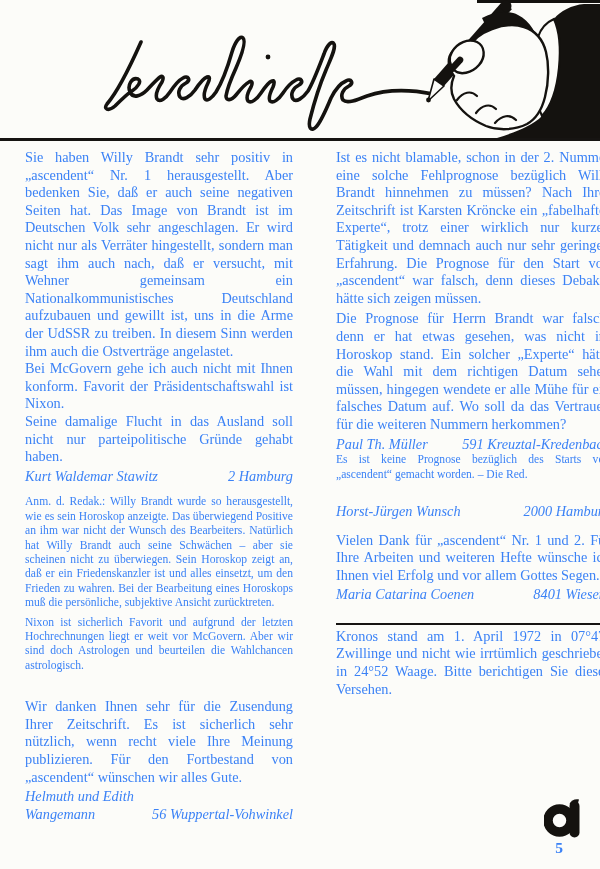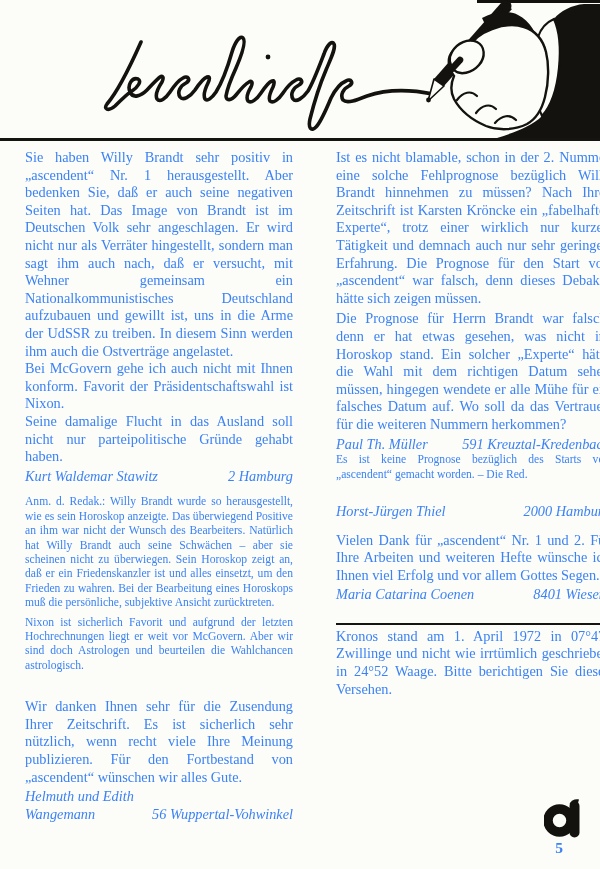--- a/index.html
+++ b/index.html
@@ -154,21 +154,21 @@
       <div class="author-row">
         <span>Paul Th. Müller</span>
         <span>591 Kreuztal-Kredenbach</span>
       </div>
     </div>
 
     <p class="note-inline">Es ist keine Prognose bezüglich des Starts von „ascendent“ gemacht worden. – Die Red.</p>
 
     <div class="letter-4">
       <div class="author-row">
-        <span>Horst-Jürgen Thiel</span>
+        <span>Horst-Jürgen Wunsch</span>
         <span>2000 Hamburg</span>
       </div>
     </div>
 
     <div class="letter-5">
       <p>Vielen Dank für „ascendent“ Nr. 1 und 2. Für Ihre Arbeiten und weiteren Hefte wünsche ich Ihnen viel Erfolg und vor allem Gottes Segen.</p>
       <div class="author-row">
         <span>Maria Catarina Coenen</span>
         <span>8401 Wiesent</span>
       </div>

